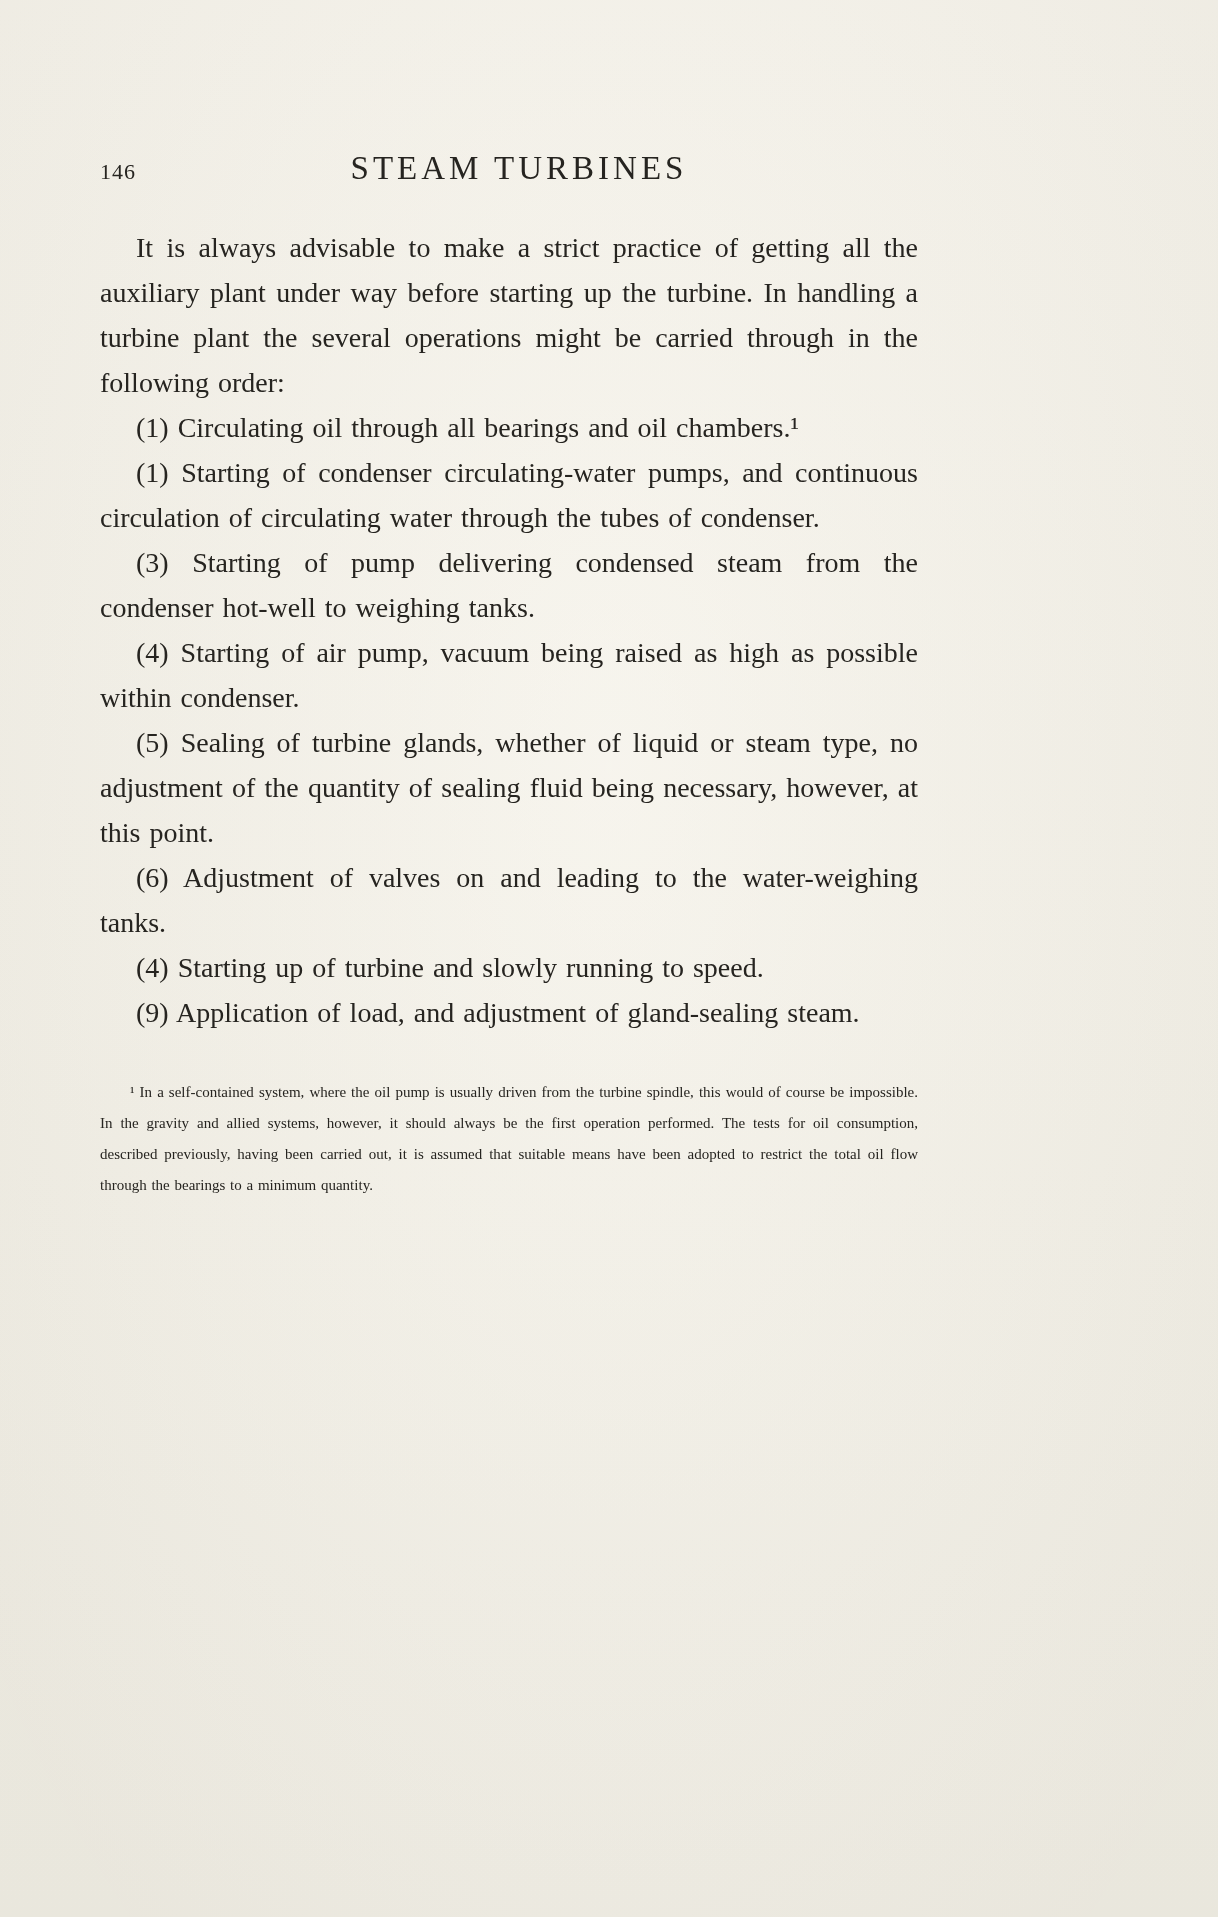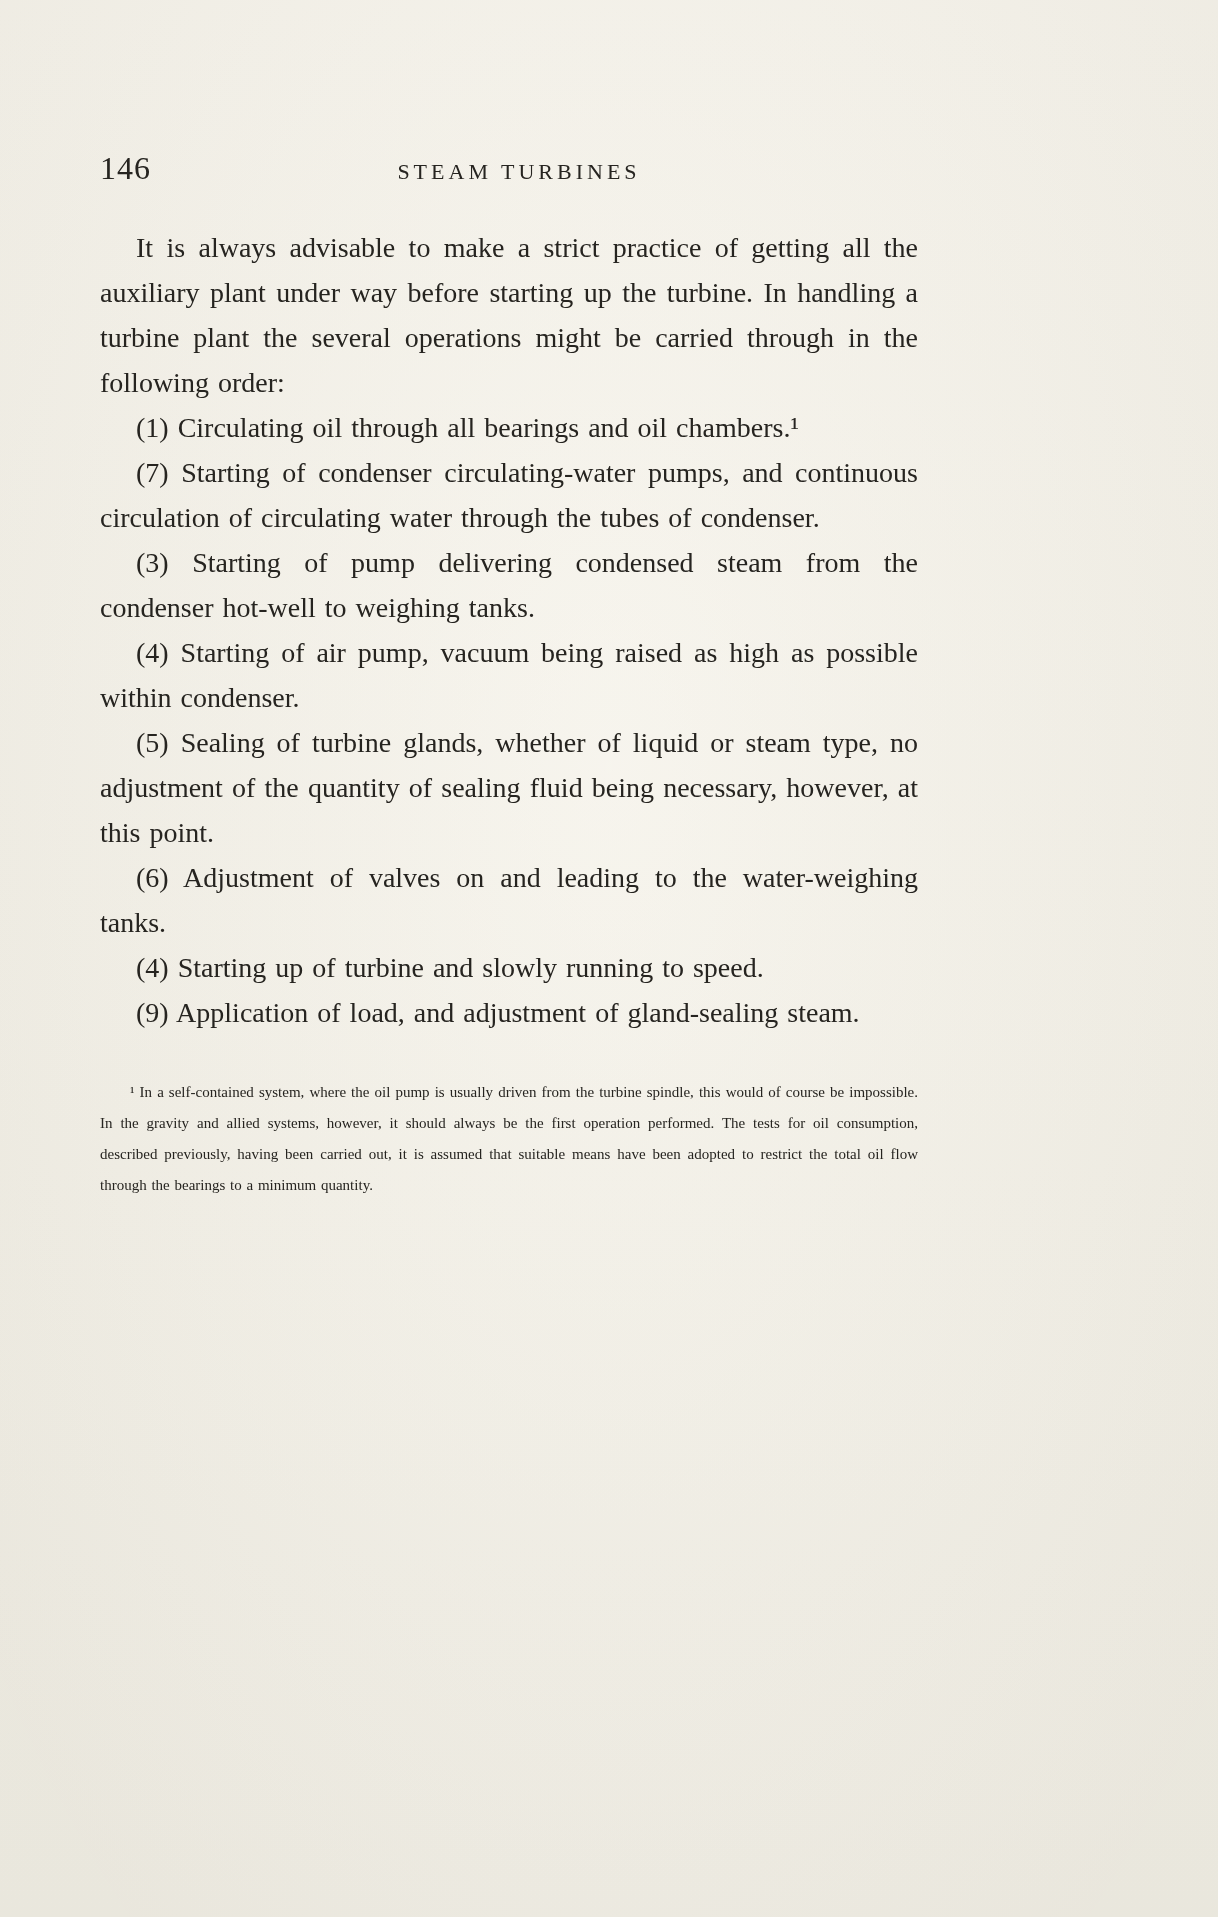--- a/index.html
+++ b/index.html
@@ -29,28 +29,28 @@
     left: 100px;
     top: 150px;
     width: 818px;
   }
   .page-head {
     display: flex;
     align-items: baseline;
     margin-bottom: 38px;
   }
   .page-num {
-    font-size: 32px;
+    font-size: 22px;
     letter-spacing: 1px;
     min-width: 110px;
   }
   .running-title {
     flex: 1;
     text-align: center;
-    font-size: 22px;
+    font-size: 33px;
     letter-spacing: 4px;
     padding-right: 90px;
   }
   .body-text p {
     margin: 0;
     font-size: 28px;
     line-height: 45px;
     text-align: justify;
     text-indent: 36px;
     word-spacing: 2px;
@@ -72,21 +72,21 @@
 <div class="page">
 
   <div class="page-head">
     <span class="page-num">146</span>
     <span class="running-title">STEAM TURBINES</span>
   </div>
 
   <div class="body-text">
     <p>It is always advisable to make a strict practice of getting all the auxiliary plant under way before starting up the turbine. In handling a turbine plant the several operations might be carried through in the following order:</p>
     <p>(1) Circulating oil through all bearings and oil chambers.¹</p>
-    <p>(7) Starting of condenser circulating-water pumps, and continuous circulation of circulating water through the tubes of condenser.</p>
+    <p>(1) Starting of condenser circulating-water pumps, and continuous circulation of circulating water through the tubes of condenser.</p>
     <p>(3) Starting of pump delivering condensed steam from the condenser hot-well to weighing tanks.</p>
     <p>(4) Starting of air pump, vacuum being raised as high as possible within condenser.</p>
     <p>(5) Sealing of turbine glands, whether of liquid or steam type, no adjustment of the quantity of sealing fluid being necessary, however, at this point.</p>
     <p>(6) Adjustment of valves on and leading to the water-weighing tanks.</p>
     <p>(4) Starting up of turbine and slowly running to speed.</p>
     <p>(9) Application of load, and adjustment of gland-sealing steam.</p>
   </div>
 
   <div class="footnote">¹ In a self-contained system, where the oil pump is usually driven from the turbine spindle, this would of course be impossible. In the gravity and allied systems, however, it should always be the first operation performed. The tests for oil consumption, described previously, having been carried out, it is assumed that suitable means have been adopted to restrict the total oil flow through the bearings to a minimum quantity.</div>
 

